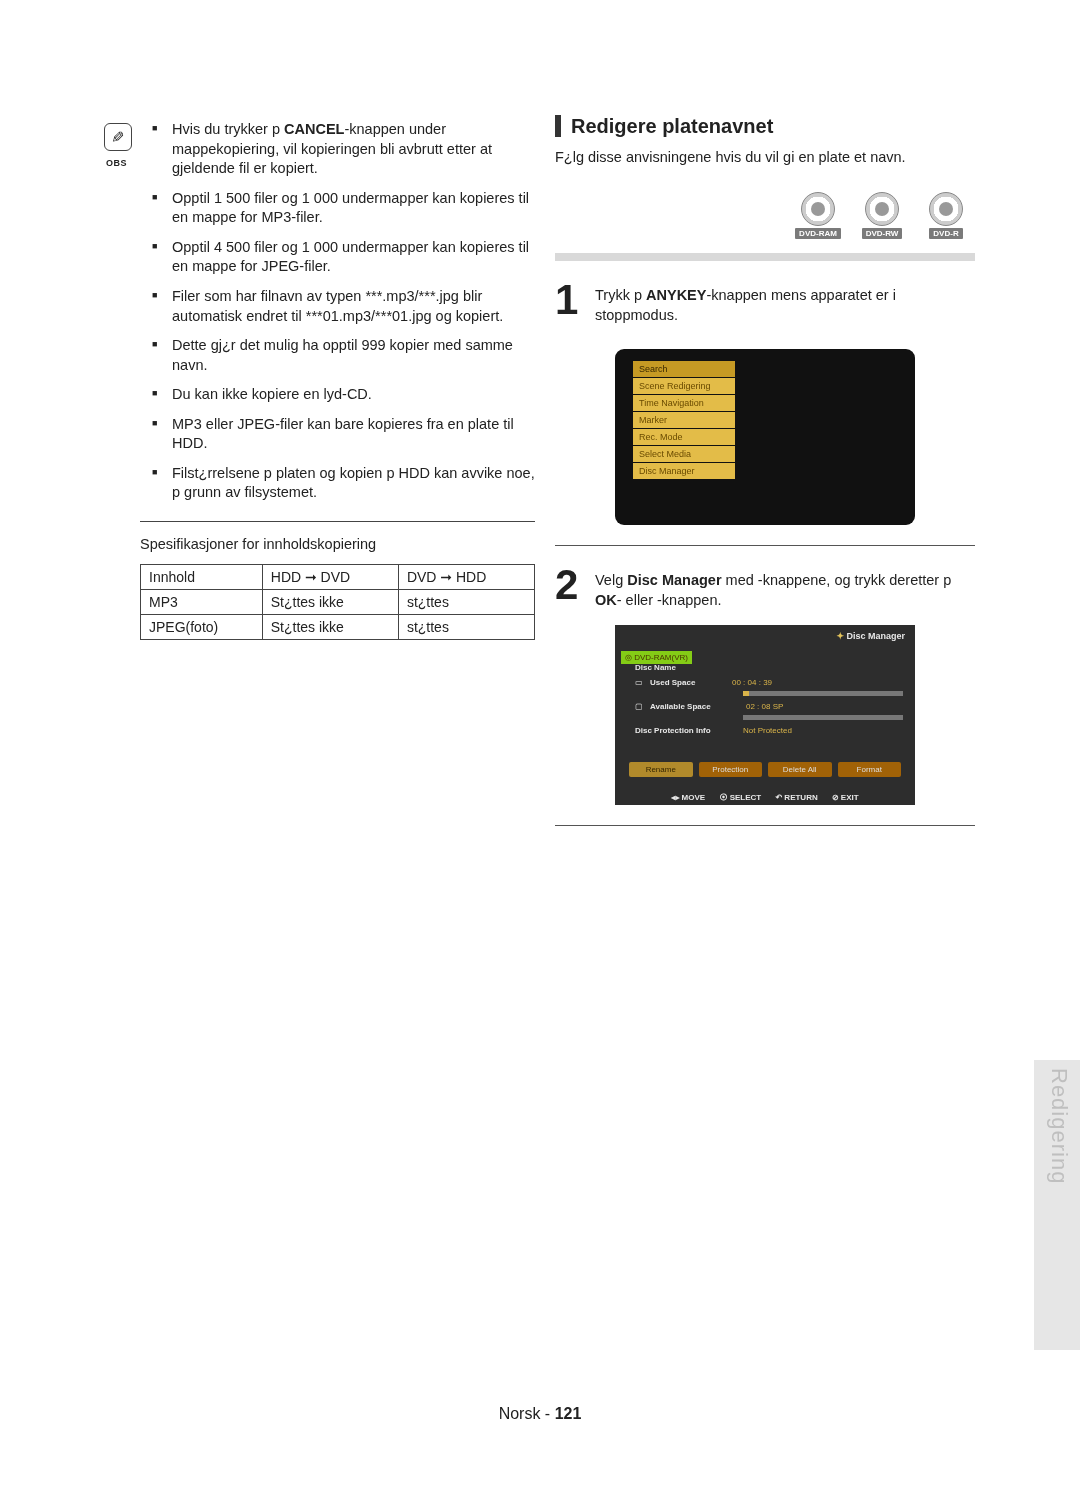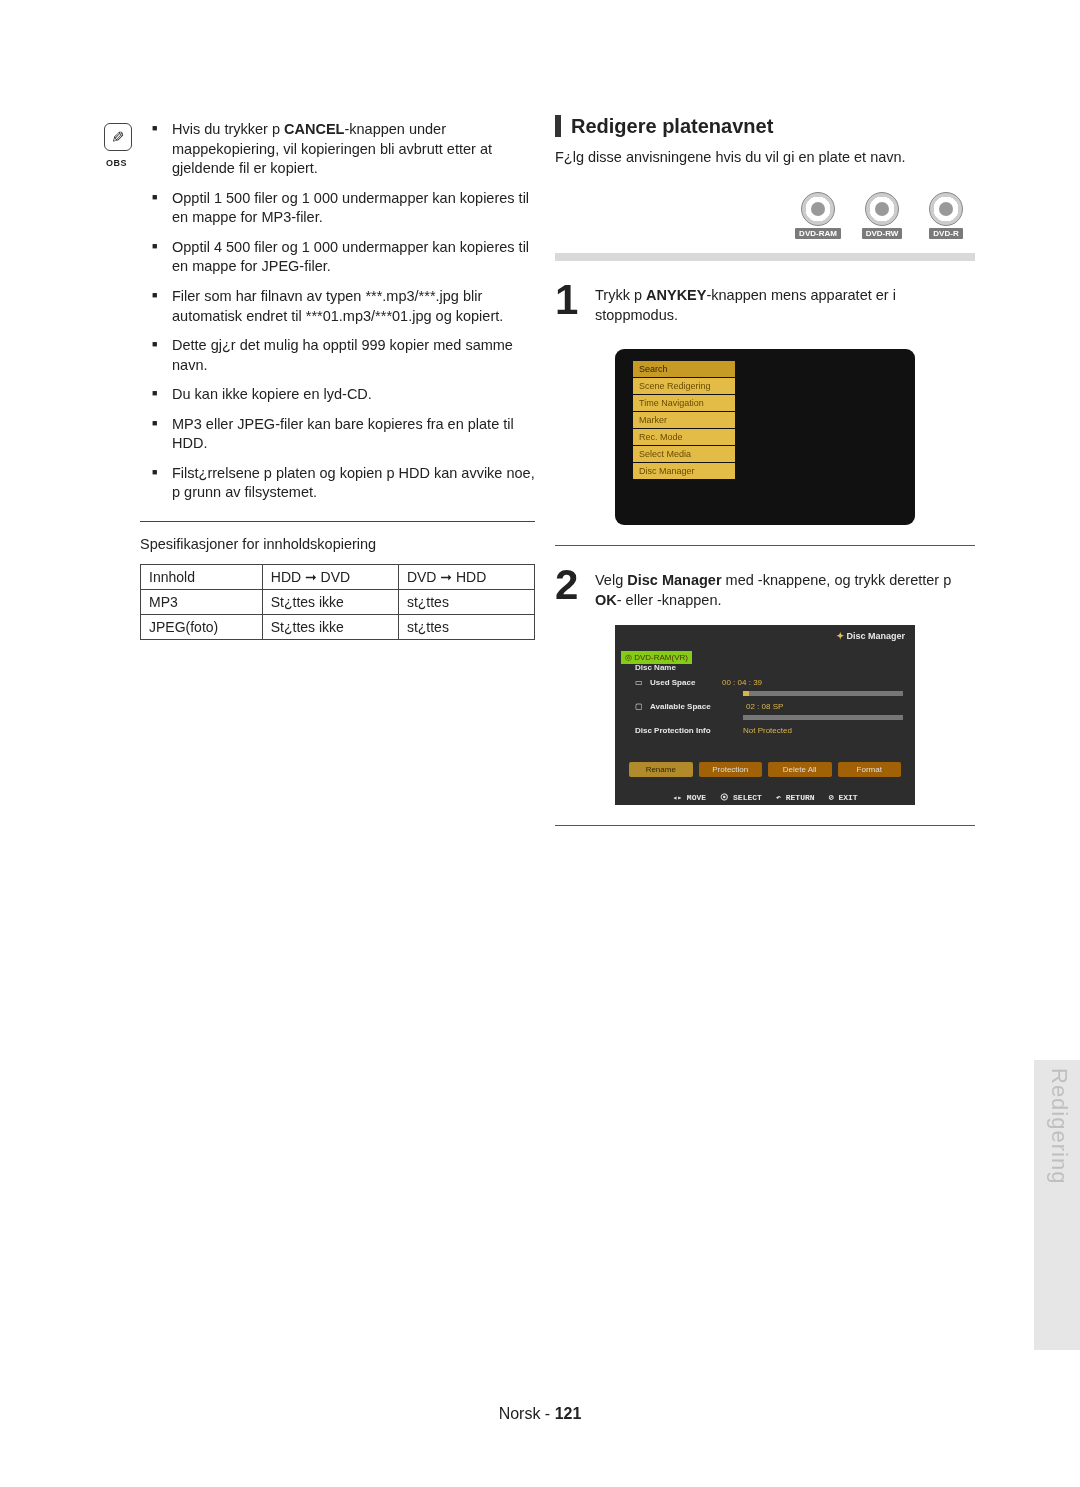--- a/index.html
+++ b/index.html
@@ -175,21 +175,21 @@
   }
   .sbtn {
     flex:1; text-align:center; font-size:8px; padding:3px 0;
     background:#b18a2b; color:#352600; border-radius:2px;
   }
   .sbtn.grey { background:#a16207; color:#ddd;}
   .footer-row {
     position:absolute; left:0; right:0; bottom:3px; text-align:center;
     font-size:8px; font-weight:bold;
   }
-  .footer-row span{margin:0 6px;font-family:Liberation Mono, monospace;}
+  .footer-row span{margin:0 6px;}
   
   .side-tab {
     position:absolute; right:0; top:1060px; width:46px; height:290px;
     background:#e6e6e6;
   }
   .side-tab-text {
     position:absolute; right:8px; top:1068px;
     writing-mode: vertical-rl;
     font-size:22px; color:#bfbfbf; letter-spacing:1px;
   }
@@ -299,21 +299,21 @@
     <div class="shot2">
       <div class="topbar">Disc Manager</div>
       <div class="media-lbl">DVD-RAM(VR)</div>
       <div class="info-rows">
         <div class="info-row">
           <span class="lbl">Disc Name</span>
           <span class="val"></span>
         </div>
         <div class="info-row">
           <span class="icon">▭</span>
-          <span class="lbl" style="width:72px">Used Space</span>
+          <span class="lbl" style="width:82px">Used Space</span>
           <span class="val">00 : 04 : 39</span>
         </div>
         <div class="bar used"></div>
         <div class="info-row">
           <span class="icon">▢</span>
           <span class="lbl" style="width:96px">Available Space</span>
           <span class="val">02 : 08 SP</span>
         </div>
         <div class="bar"></div>
         <div class="info-row" style="margin-top:6px">

